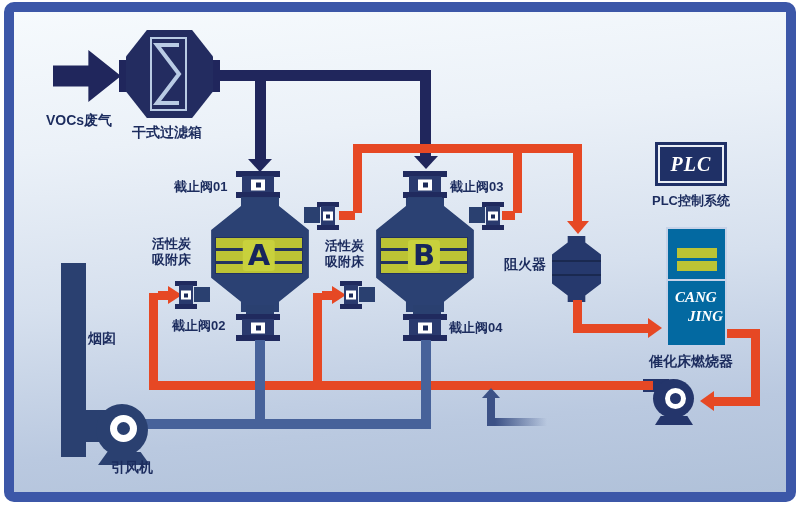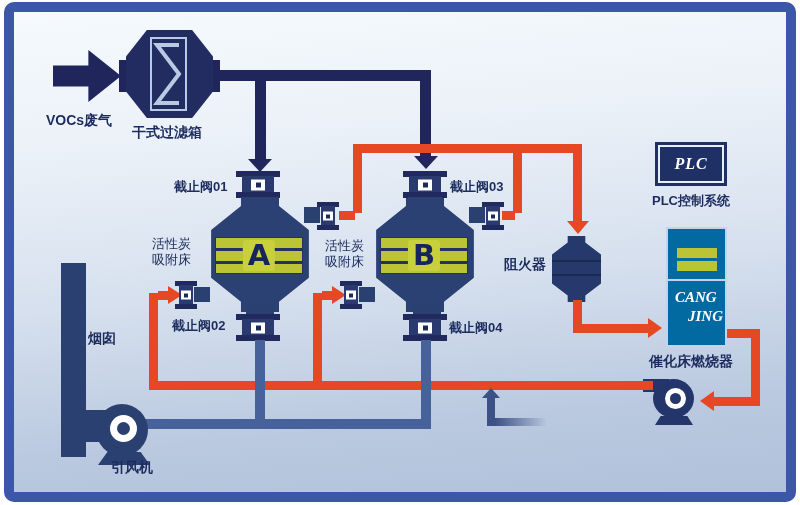--- a/index.html
+++ b/index.html
@@ -7,21 +7,21 @@
         font-family:"Liberation Sans",sans-serif;}
   .frame{position:absolute;left:4px;top:2px;width:792px;height:500px;box-sizing:border-box;
          border:10px solid #3c57a8;border-radius:10px;
          background:linear-gradient(175deg,#f6fafd 0%,#ebf1f8 26%,#d6e0ee 55%,#bac9e0 82%,#b0c1d9 100%);}
   .stage{position:absolute;inset:0;margin-left:8px;}
   .abs{position:absolute;}
   
   .lbl{position:absolute;color:#1c2c5e;font-weight:bold;font-size:13px;white-space:nowrap;
        font-family:"Liberation Sans",sans-serif;}
   .lbl.big{font-size:14px;}
-  .lbl2{position:absolute;color:#1c2c5e;font-weight:normal;font-size:13px;line-height:16px;
+  .lbl2{position:absolute;color:#1c2c5e;font-weight:bold;font-size:13px;line-height:16px;
         display:flex;flex-direction:column;align-items:center;}
   
   .pn{position:absolute;background:#20265c;}
   .pr{position:absolute;background:#e64824;}
   .pb{position:absolute;background:#47629a;}
   .tri{position:absolute;width:0;height:0;}
   
   .valve{position:absolute;width:44px;height:27px;}
   .valve .vbar{position:absolute;left:0;width:100%;height:6px;background:#202a5e;}
   .valve .vbar.t{top:0}.valve .vbar.b{bottom:0}
@@ -44,21 +44,21 @@
                                     #223260 23px 26px,#bcc334 26px 37px);}
   .bedletter{position:absolute;left:50%;top:50%;transform:translate(-50%,-52%);
              font-family:"DejaVu Sans",sans-serif;font-weight:900;font-size:29px;line-height:31px;
              color:#16255c;background:#c8d13c;padding:0 5px;border-radius:3px;}
   
   .navyeq{background:#2a4070;}
   .plcbox{position:absolute;left:647px;top:142px;width:72px;height:44px;background:#1f3066;
           display:flex;align-items:center;justify-content:center;}
   .plcinner{position:absolute;inset:3px;border:2px solid #e9eef6;display:flex;align-items:center;justify-content:center;}
   .plctxt{color:#fff;font-family:"Liberation Serif",serif;font-style:italic;font-weight:900;
-          font-size:16px;letter-spacing:1px;}
+          font-size:20px;letter-spacing:1px;}
   .cangbox{position:absolute;left:658px;top:227px;width:61px;height:120px;background:#0369a1;
            box-sizing:border-box;border:2px solid #c6d2e8;}
   .cangbar{position:absolute;left:9px;width:40px;height:10px;background:#bcc334;}
   .cangdiv{position:absolute;left:0;top:50px;width:100%;height:2px;background:#c6d2e8;}
   .cangtxt{position:absolute;color:#fff;font-family:"Liberation Serif",serif;font-style:italic;
            font-weight:900;font-size:15px;}
   .arrester{position:absolute;left:544px;top:236px;width:49px;height:66px;background:#26396d;
             clip-path:polygon(32% 0,68% 0,68% 10%,100% 28%,100% 72%,68% 90%,68% 100%,
                               32% 100%,32% 90%,0 72%,0 28%,32% 10%);}
   .arrlines{position:absolute;inset:0;background:linear-gradient(180deg,transparent 24px,#1a2950 24px 26px,

